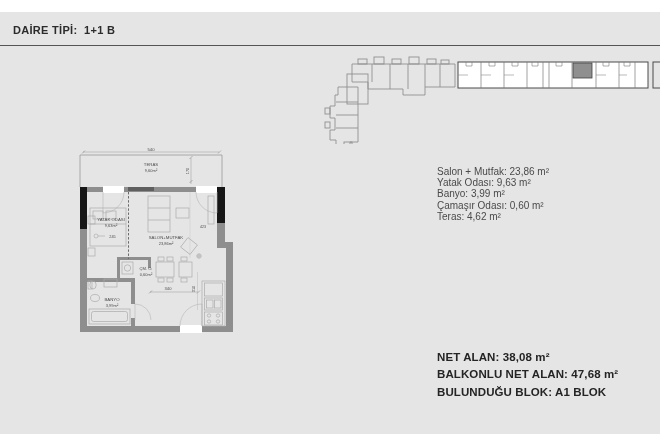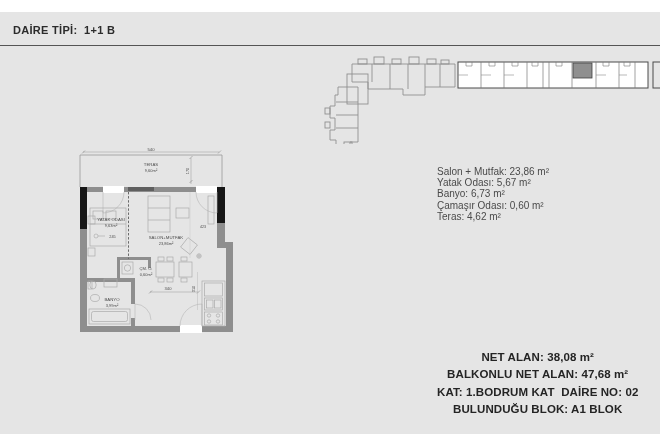--- a/index.html
+++ b/index.html
@@ -5,21 +5,21 @@
   html,body{margin:0;padding:0;background:#fff;}
   #page{position:relative;width:660px;height:434px;background:#e5e5e5;overflow:hidden;
         font-family:"Liberation Sans",sans-serif;margin-top:12px;}
   .title{position:absolute;left:13px;top:12px;font-size:11px;font-weight:bold;
          color:#2b2b2b;letter-spacing:.3px;white-space:pre;}
   .rule{position:absolute;left:0;top:33px;width:660px;height:1.2px;background:#555;}
   .room-list{position:absolute;left:437px;top:154px;font-size:10px;line-height:11.2px;
              color:#4a4a4a;}
   .room-line{white-space:pre;}
   .summary{position:absolute;left:437px;top:337px;font-size:11.5px;font-weight:bold;
-           line-height:17.4px;color:#242424;letter-spacing:.1px;text-align:center;}
+           line-height:17.4px;color:#242424;letter-spacing:.1px;}
   .sum-line{white-space:pre;}
   svg{position:absolute;}
   svg text{font-family:"Liberation Sans",sans-serif;fill:#4d4d4d;}
 </style>
 </head>
 <body>
 
 <div id="page">
 
   <div class="title">DAİRE TİPİ:  1+1 B</div>
@@ -176,26 +176,25 @@
       <text x="166" y="233" font-size="4">23,86m²</text>
       <text x="146" y="258" font-size="4.1">ÇM. O.</text>
       <text x="146" y="264" font-size="4">0,60m²</text>
       <text x="112" y="289" font-size="4.3">BANYO</text>
       <text x="112" y="295" font-size="4">3,99m²</text>
     </g>
   </svg>
 
   <div class="room-list">
     <div class="room-line">Salon + Mutfak: 23,86 m²</div>
-    <div class="room-line">Yatak Odası: 5,67 m²</div>
-    <div class="room-line">Banyo: 6,73 m²</div>
+    <div class="room-line">Yatak Odası: 9,63 m²</div>
+    <div class="room-line">Banyo: 3,99 m²</div>
     <div class="room-line">Çamaşır Odası: 0,60 m²</div>
     <div class="room-line">Teras: 4,62 m²</div>
   </div>
 
   <div class="summary">
     <div class="sum-line">NET ALAN: 38,08 m²</div>
     <div class="sum-line">BALKONLU NET ALAN: 47,68 m²</div>
-    <div class="sum-line">KAT: 1.BODRUM KAT  DAİRE NO: 02</div>
     <div class="sum-line">BULUNDUĞU BLOK: A1 BLOK</div>
   </div>
 
 </div>
 
 </body></html>

